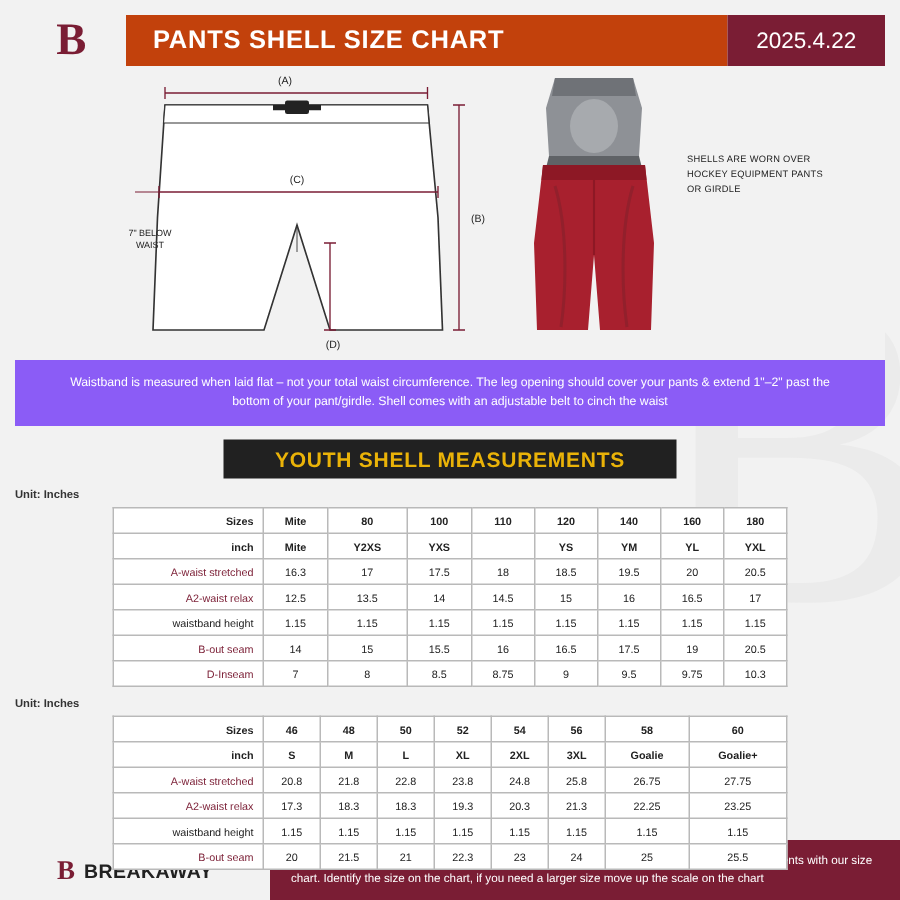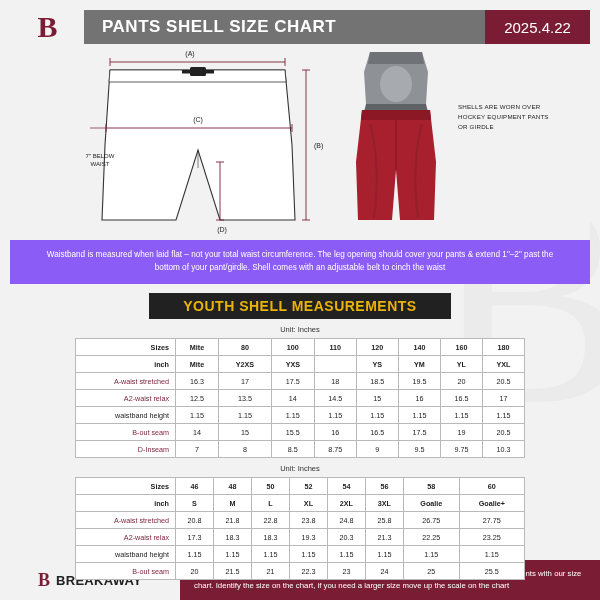--- a/index.html
+++ b/index.html
@@ -22,21 +22,21 @@
   }
   .logo-box{
     width:74px;background:#f2f2f2;display:flex;align-items:center;justify-content:center;
   }
   .logo-b{
     font-family:"Liberation Serif", serif;
     font-size:30px;font-weight:bold;color:#7a1d34;line-height:1;
     letter-spacing:-1px;
   }
   .title-box{
-    flex:1;background:#737373;color:#fff;display:flex;align-items:center;
+    flex:1;background:#c2410c;color:#fff;display:flex;align-items:center;
     padding-left:18px;
     font-size:17px;font-weight:bold;letter-spacing:0.5px;
   }
   .date-box{
     width:105px;background:#7a1d34;color:#fff;display:flex;align-items:center;justify-content:center;
     font-size:15px;font-weight:normal;
   }
   
   .diagram{
     position:relative;
@@ -65,21 +65,21 @@
   
   .section-bar{
     display:flex;justify-content:center;margin-top:9px;
   }
   .section-title{
     background:#212121;color:#eab308;
     font-size:14px;font-weight:bold;letter-spacing:0.5px;
     padding:5px 34px;text-align:center;
   }
   .unit-line{
-    text-align:center;font-size:7.5px;color:#333;margin:6px 0 4px 0;
+    text-align:left;font-size:7.5px;color:#333;margin:6px 0 4px 0;font-weight:bold;
   }
   
   table.size{
     width:450px;margin:0 auto;border-collapse:collapse;
     font-size:7.2px;color:#222;background:#fff;
   }
   table.size td{
     border:1px solid #b9b9b9;
     text-align:center;
     padding:2.5px 1px;

